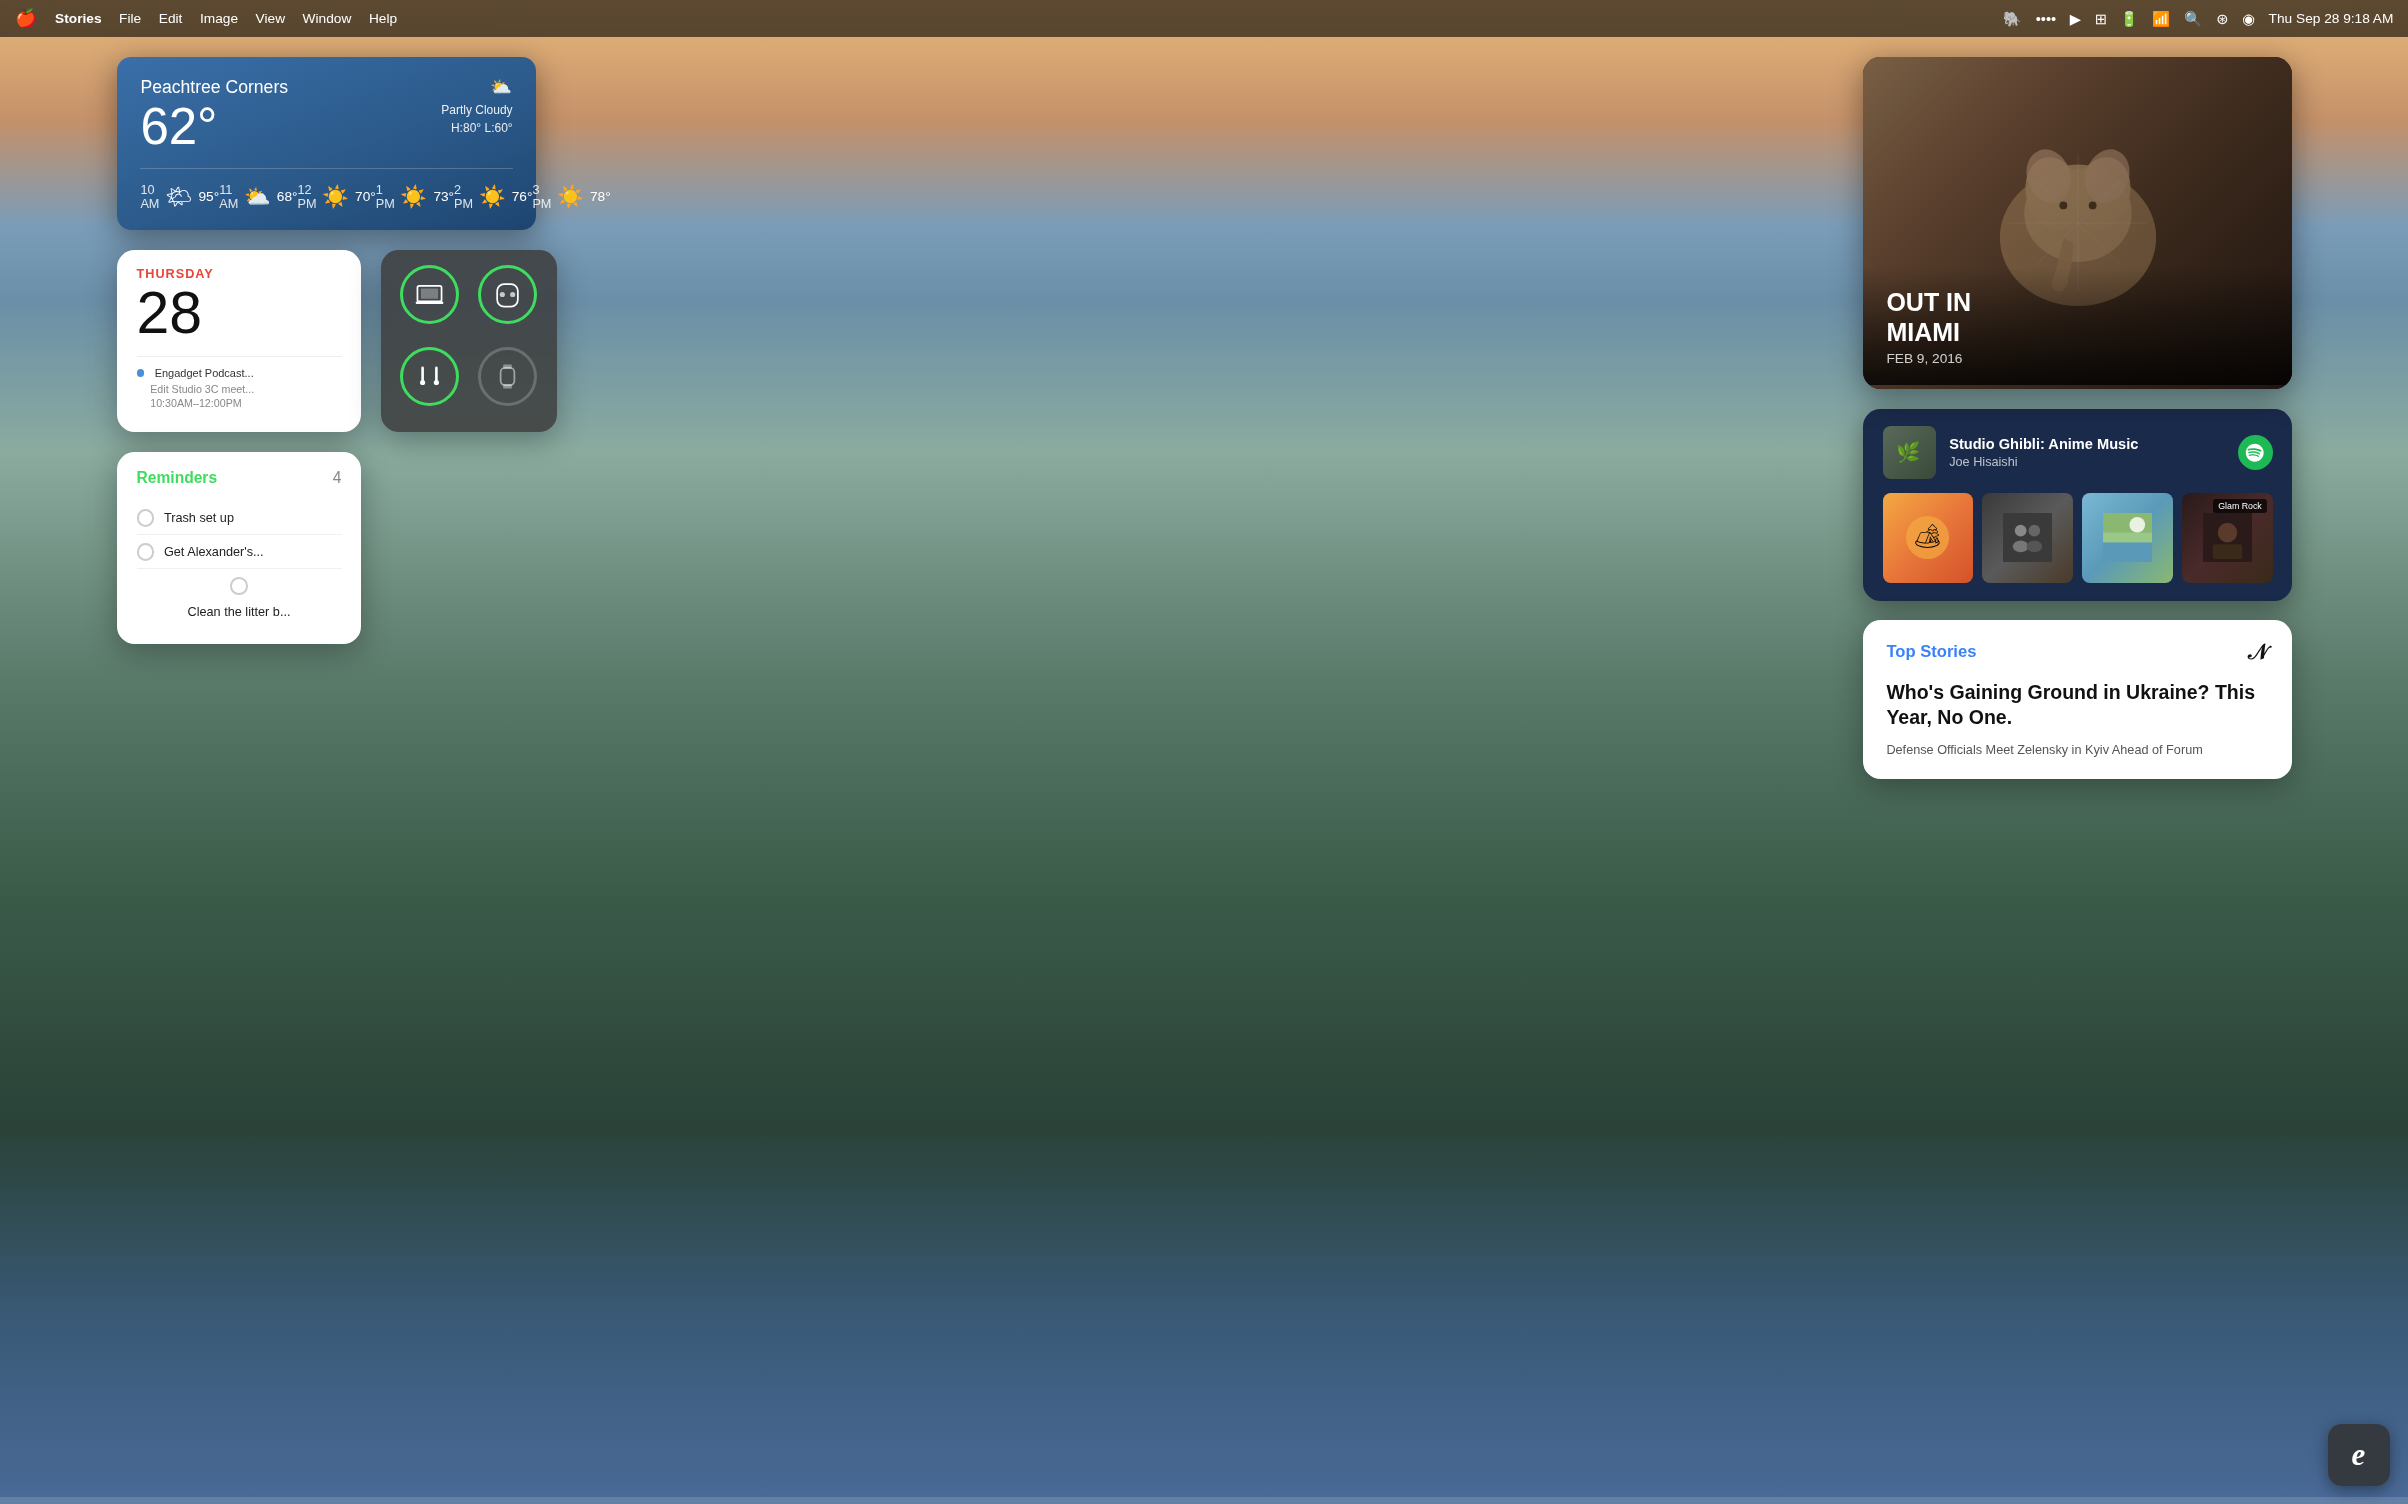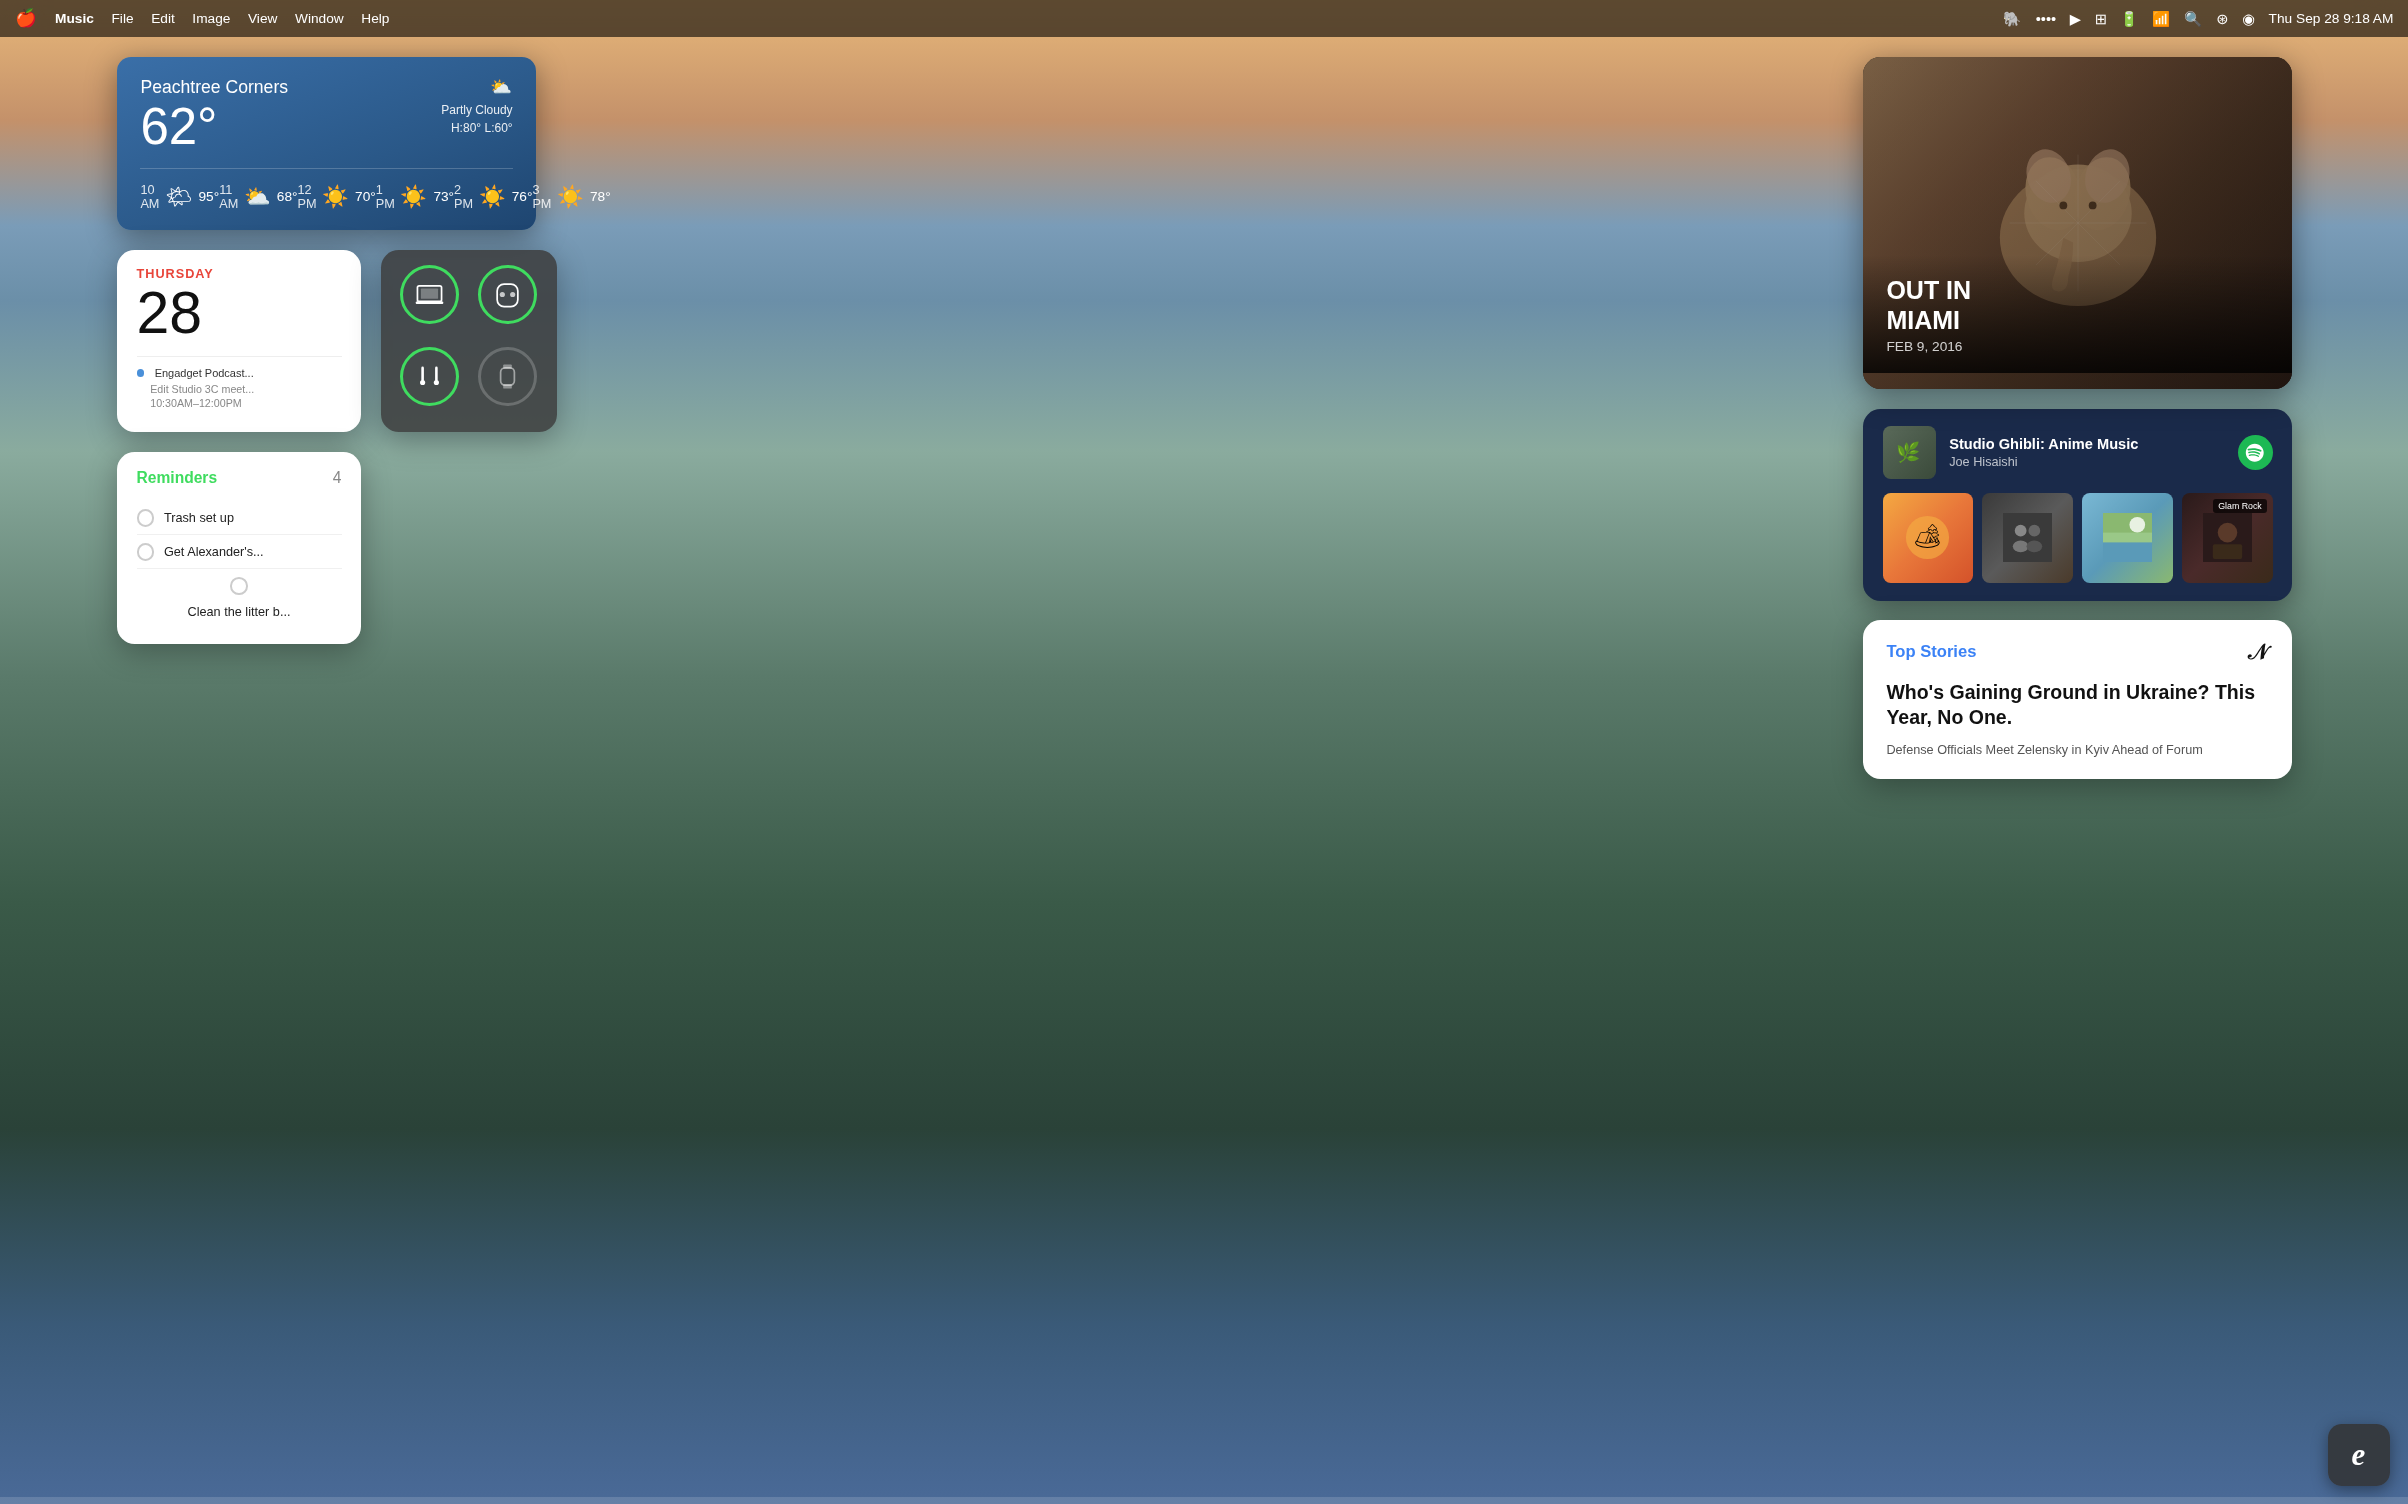--- a/index.html
+++ b/index.html
@@ -357,21 +357,21 @@
     }
 
     .elephant-svg {
       width: 254px;
       height: 254px;
       opacity: 0.9;
     }
 
     .music-info {
       position: absolute;
-      bottom: 16px;
+      bottom: 4px;
       left: 0;
       right: 0;
       padding: 19.5px 23.4px;
       background: linear-gradient(0deg, rgba(0,0,0,0.8) 0%, transparent 100%);
     }
 
     .music-title {
       color: white;
       font-size: 25px;
       font-weight: 700;
@@ -562,21 +562,21 @@
     }
   </style>
 </head>
 <body>
 
 <div class="desktop-bg"></div>
 
 <div class="menubar">
   <div class="menubar-left">
     <span class="menubar-apple">🍎</span>
-    <span class="menubar-item bold">Music</span>
+    <span class="menubar-item bold">Stories</span>
     <span class="menubar-item">File</span>
     <span class="menubar-item">Edit</span>
     <span class="menubar-item">Image</span>
     <span class="menubar-item">View</span>
     <span class="menubar-item">Window</span>
     <span class="menubar-item">Help</span>
   </div>
   <div class="menubar-right">
     <span class="menubar-icon">🐘</span>
     <span class="menubar-icon">••••</span>

